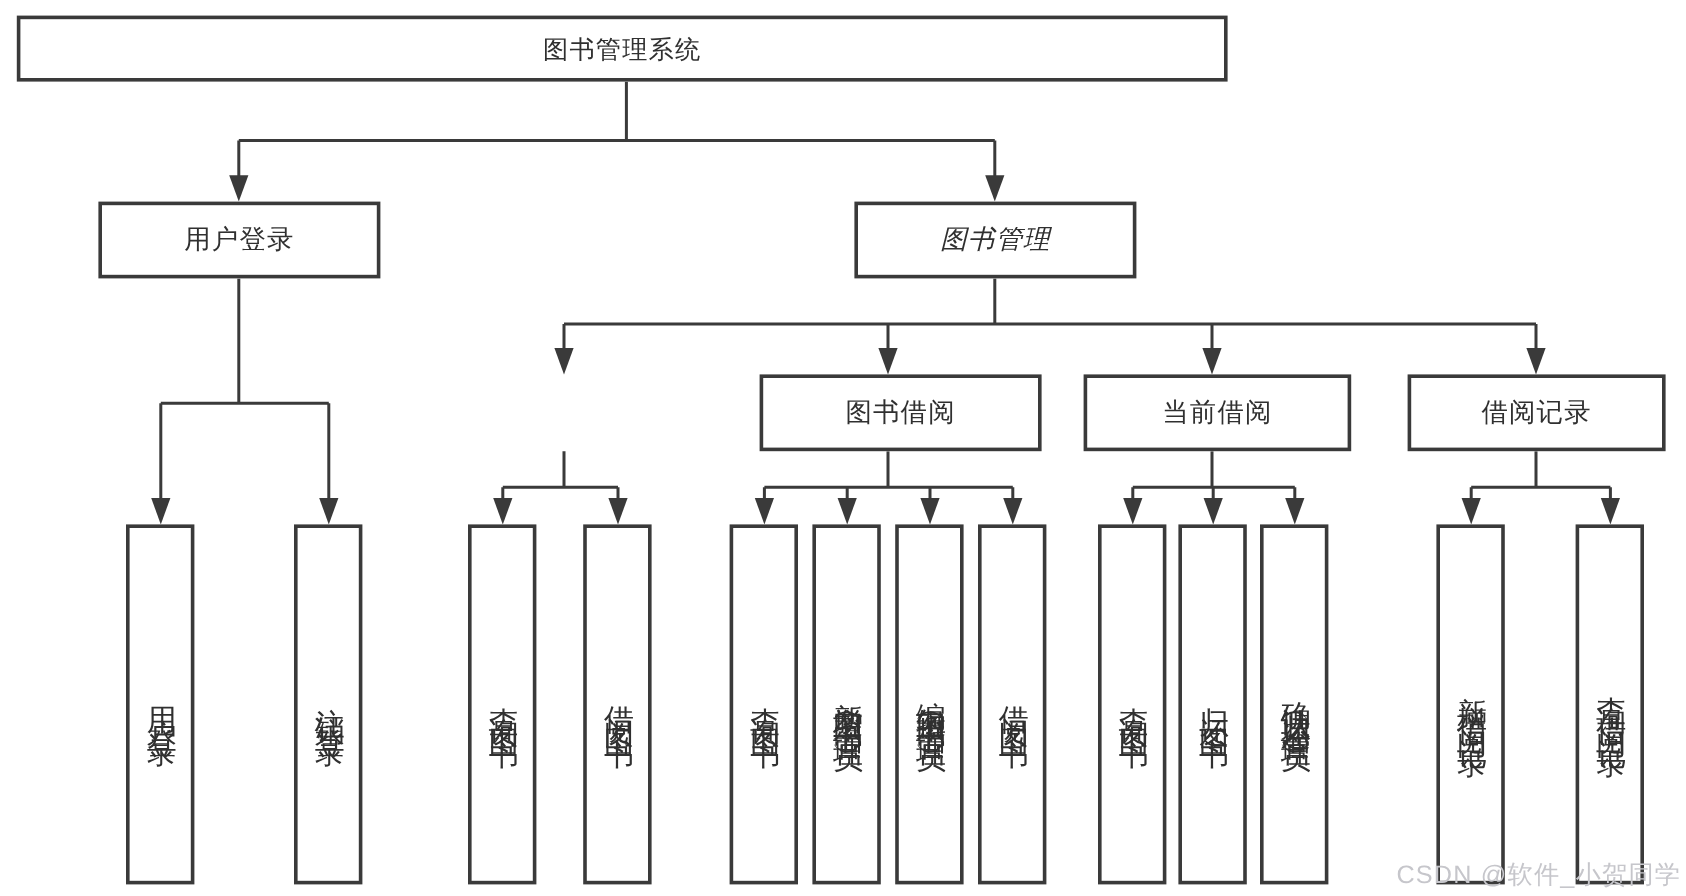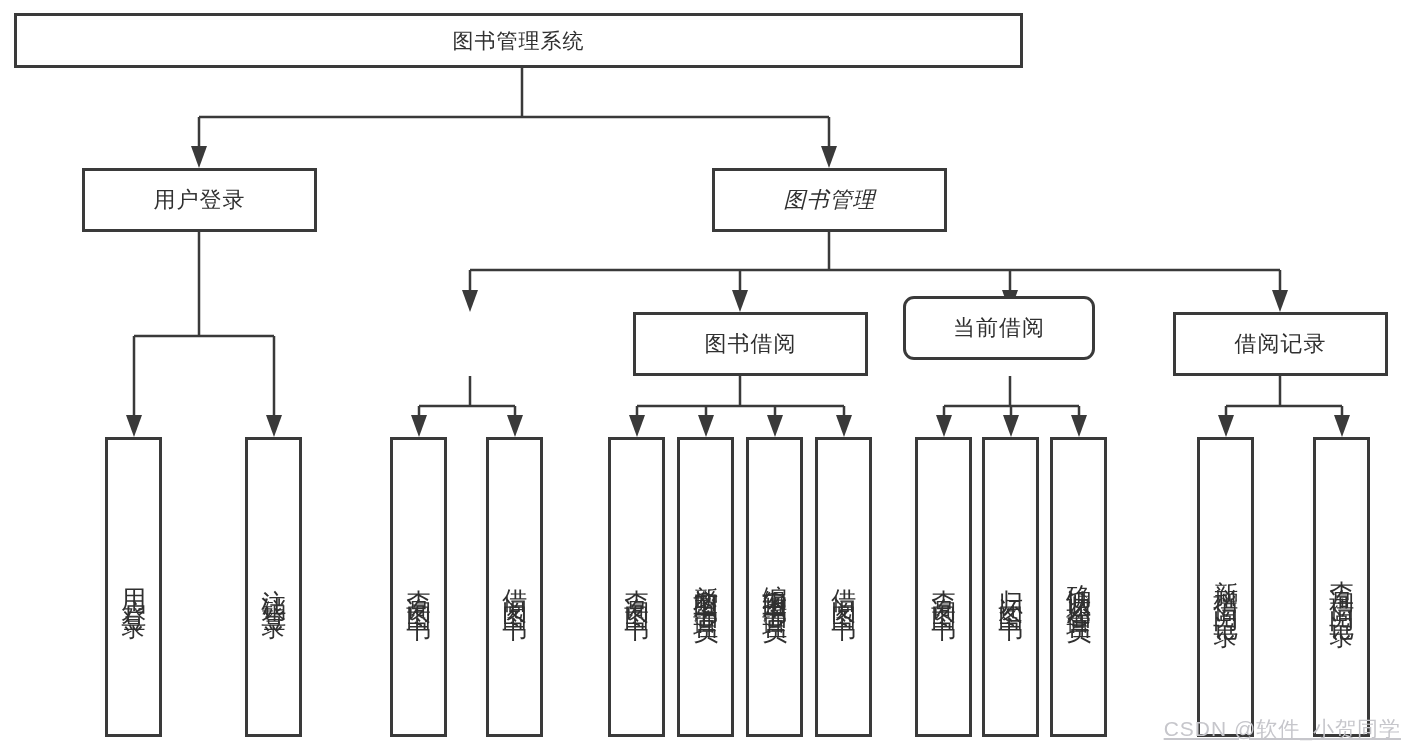--- a/index.html
+++ b/index.html
@@ -18,21 +18,21 @@
   .hbox { font-size:22px; letter-spacing:1px; }
   .root  { font-size:21px; }
   .vbox  { width:57px; top:437px; height:300px; }
   .vtext {
     writing-mode:vertical-rl; text-orientation:mixed;
     margin:auto; font-size:25px; letter-spacing:9px; line-height:1.1;
   }
   .vtext.tight { letter-spacing:5px; font-size:25px; }
   #watermark {
     position:absolute; right:4px; top:715px; font-size:21px;
-    color:#c6c6cb; letter-spacing:1px; z-index:5; white-space:nowrap;text-decoration:underline;
+    color:#c6c6cb; letter-spacing:1px; z-index:5; white-space:nowrap;
   }
 </style>
 </head>
 <body>
 
 <div id="stage">
 
   <svg id="connectors" viewBox="0 0 1405 747" xmlns="http://www.w3.org/2000/svg">
     <g>
       <path d="M522,68 V117 M199,117 H829 M199,117 V148 M829,117 V148"></path>
@@ -83,21 +83,21 @@
   <div class="box hbox" style="left:82px; top:168px; width:235px; height:64px;">
     <span>用户登录</span>
   </div>
   <div class="box hbox" style="left:712px; top:168px; width:235px; height:64px;font-style:italic;">
     <span>图书管理</span>
   </div>
 
   <div class="box hbox" style="left:633px; top:312px; width:235px; height:64px;">
     <span>图书借阅</span>
   </div>
-  <div class="box hbox" style="left:903px; top:296px; width:192px; height:64px;border-radius:11px;">
+  <div class="box hbox" style="left:903px; top:312px; width:223px; height:64px;">
     <span>当前借阅</span>
   </div>
   <div class="box hbox" style="left:1173px; top:312px; width:215px; height:64px;">
     <span>借阅记录</span>
   </div>
 
   <div class="box vbox" style="left:105px;">
     <span class="vtext">用户登录</span>
   </div>
   <div class="box vbox" style="left:245px;">

